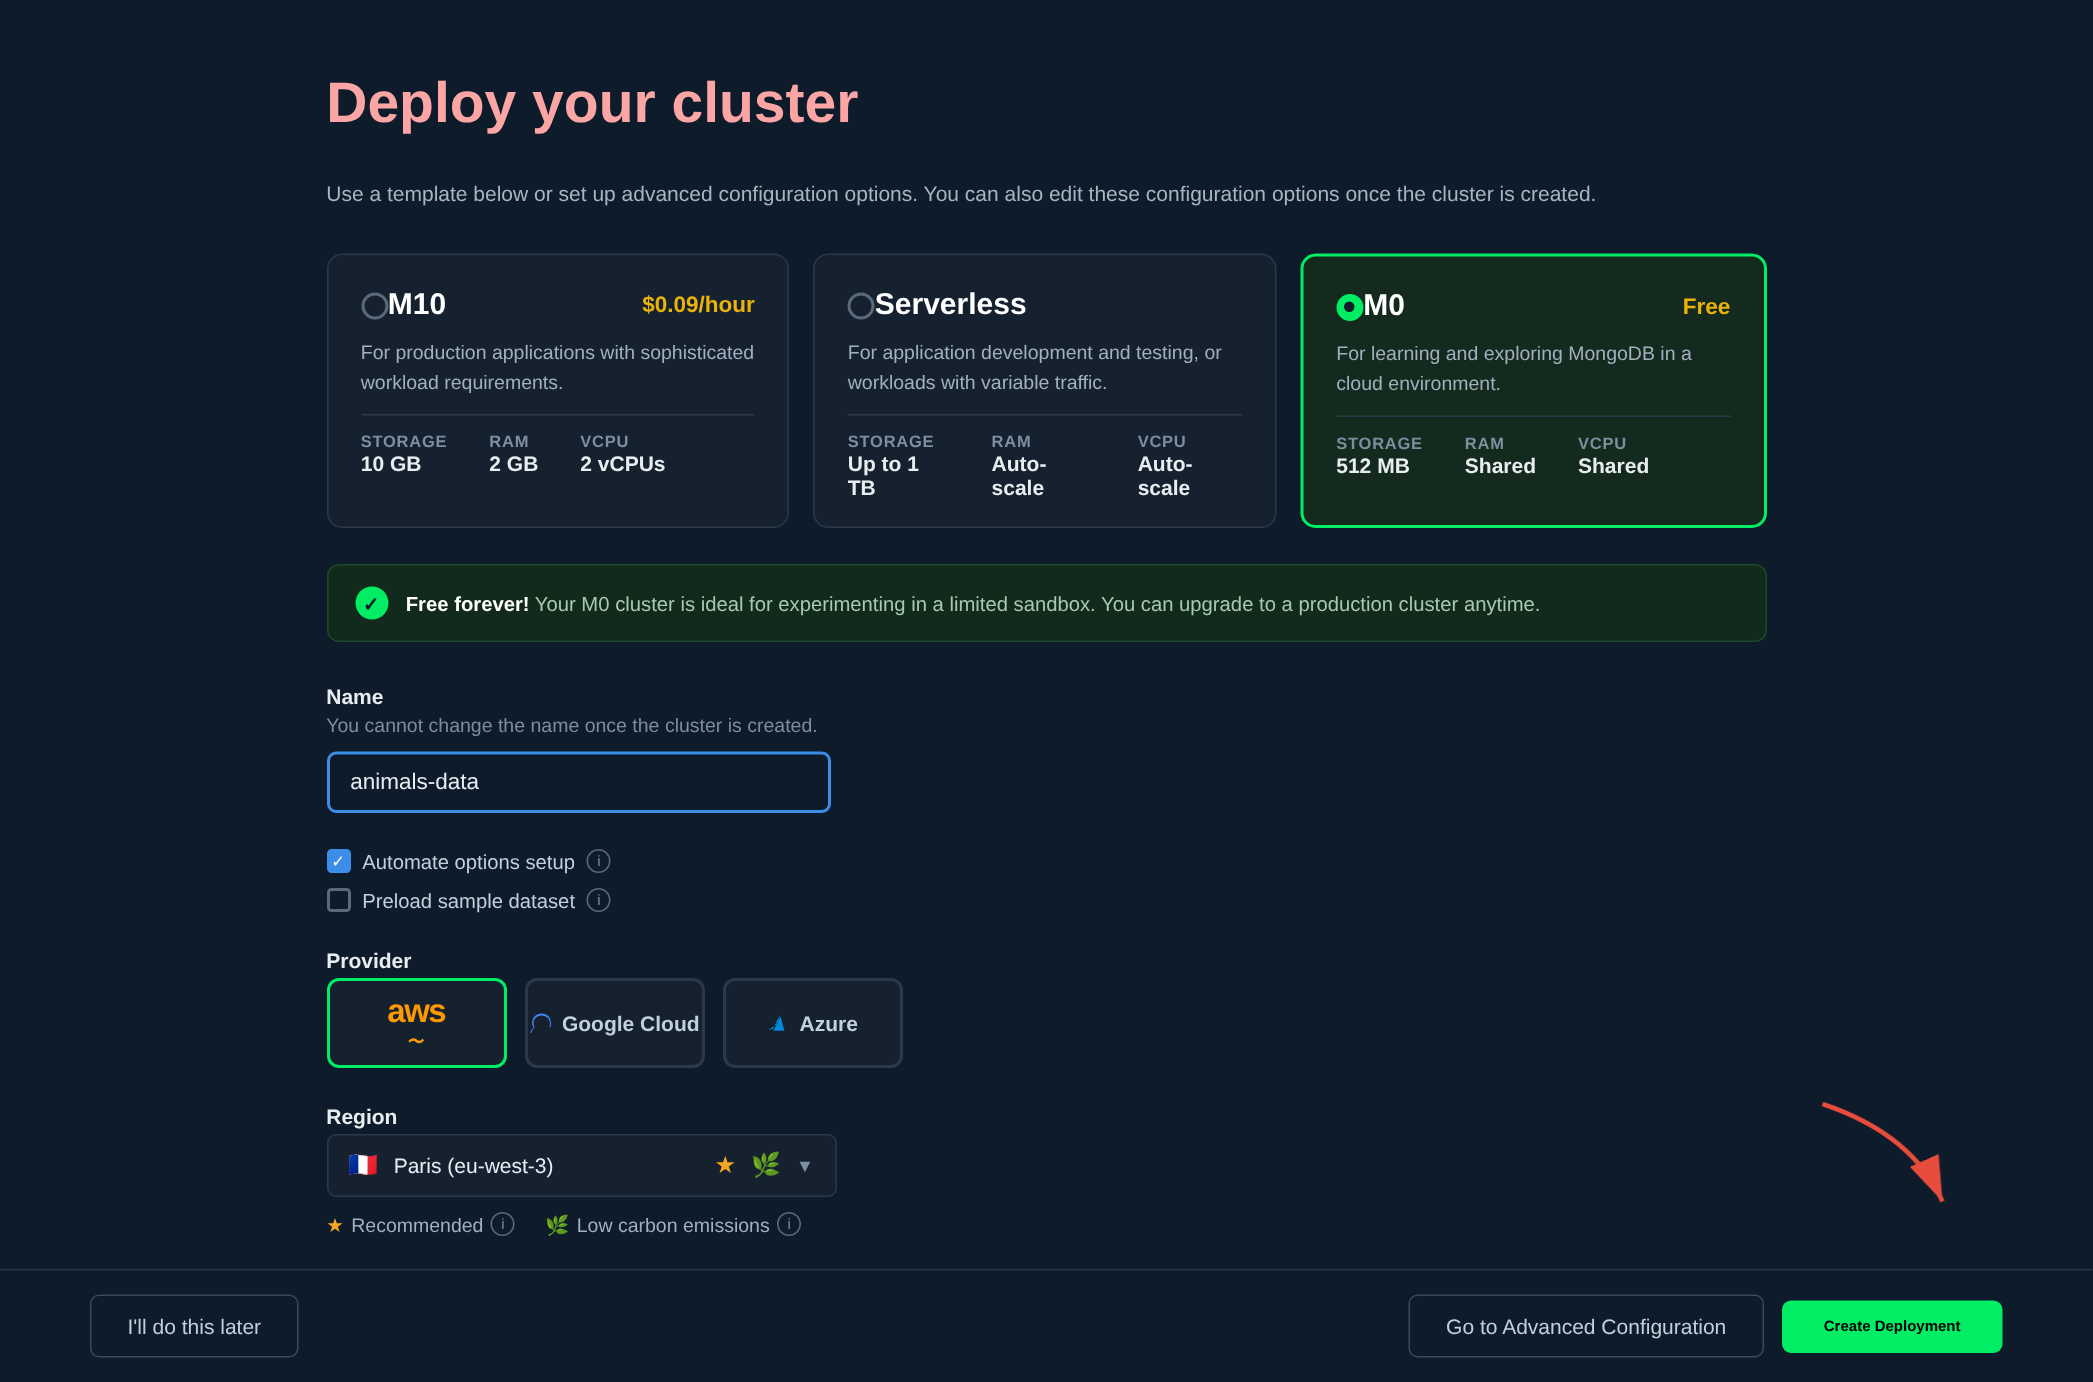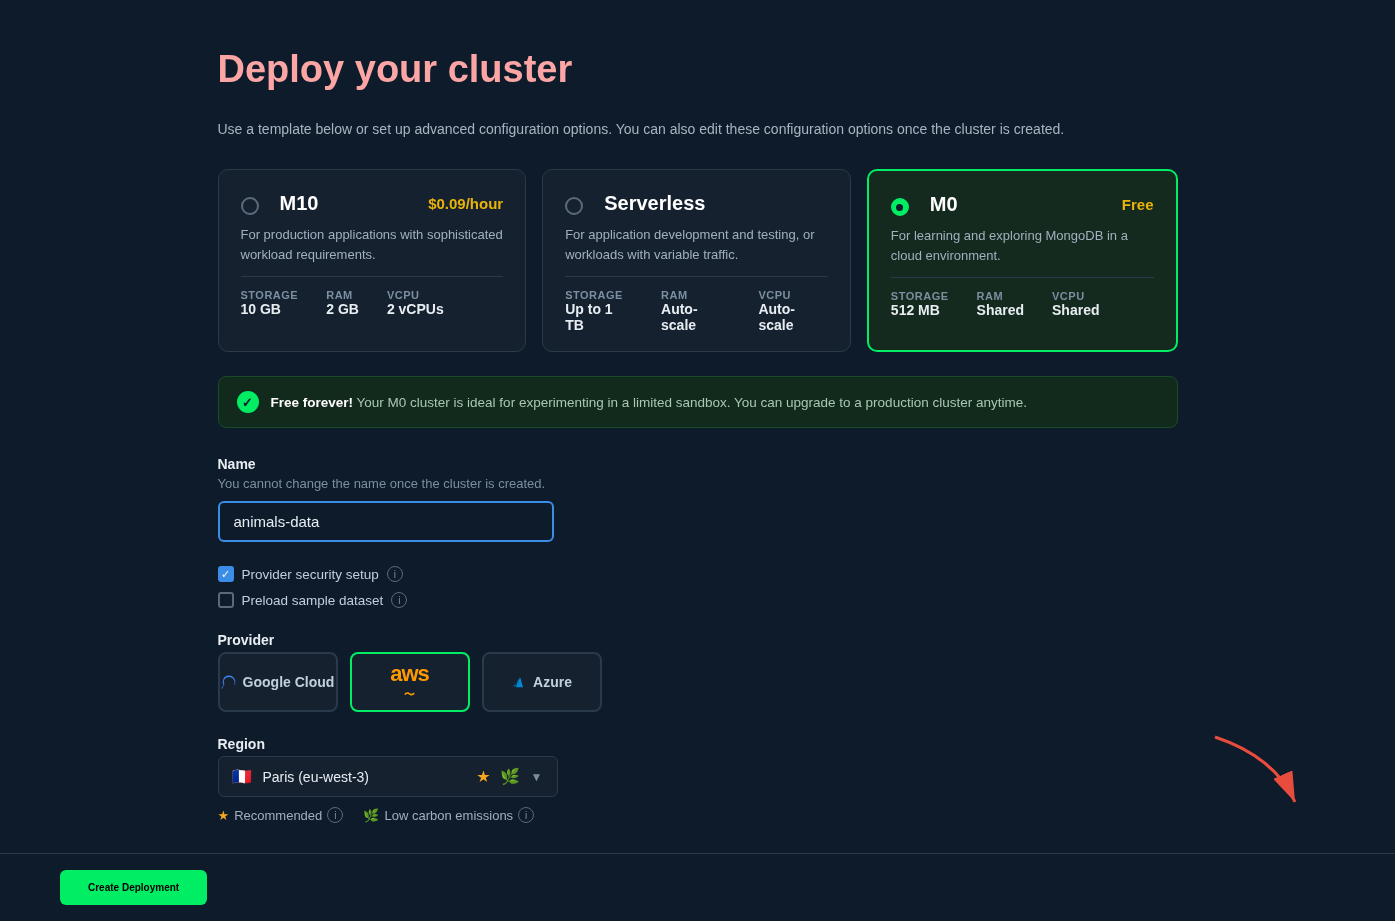--- a/index.html
+++ b/index.html
@@ -46,22 +46,22 @@
       background: #152a1e;
     }
     .card-header {
       display: flex;
       align-items: center;
       justify-content: space-between;
       margin-bottom: 10px;
     }
     .card-title-row {
       display: flex;
-      align-items: flex-end;
-      gap: 21px;
+      align-items: center;
+      gap: 0;
     }
     .radio-circle {
       width: 18px;
       height: 18px;
       border-radius: 50%;
       border: 2px solid #5a6a7a;
       display: inline-flex;
       align-items: center;
       justify-content: center;
       flex-shrink: 0;
@@ -440,46 +440,46 @@
 
   <div class="form-section">
     <div class="field-label">Name</div>
     <div class="field-sublabel">You cannot change the name once the cluster is created.</div>
     <input class="text-input" type="text" value="animals-data" style="">
   </div>
 
   <div class="form-section">
     <div class="checkbox-row">
       <div class="checkbox-box checked">✓</div>
-      <span>Provider security setup</span>
+      <span>Automate options setup</span>
       <div class="info-icon">i</div>
     </div>
     <div class="checkbox-row">
       <div class="checkbox-box"></div>
       <span>Preload sample dataset</span>
       <div class="info-icon">i</div>
     </div>
   </div>
 
   <div class="form-section">
     <div class="field-label">Provider</div>
     <div class="provider-cards">
+
+      <div class="provider-card selected">
+        <div class="aws-logo">
+          <span class="aws-text">aws</span>
+          <span class="aws-smile">〜</span>
+        </div>
+      </div>
 
       <div class="provider-card">
         <svg width="16" height="16" viewBox="0 0 24 24">
           <path d="M12.19 2.38a9.344 9.344 0 0 0-9.234 6.893 9.196 9.196 0 0 0 .72 6.64l.25.47-.003.032L.932 20.56l.025.02A11.19 11.19 0 0 0 1 22h1c0-.504.07-.99.2-1.45l2.85-4.785-.04-.082A8.346 8.346 0 0 1 4.4 9.5a8.344 8.344 0 0 1 7.79-5.12c4.61 0 8.35 3.74 8.35 8.35 0 1.26-.285 2.45-.79 3.52h1.065c.45-1.1.685-2.29.685-3.52A9.37 9.37 0 0 0 12.19 2.38z" fill="#4285F4"></path>
         </svg>
         <span>Google Cloud</span>
-      </div>
-
-      <div class="provider-card selected">
-        <div class="aws-logo">
-          <span class="aws-text">aws</span>
-          <span class="aws-smile">〜</span>
-        </div>
       </div>
 
       <div class="provider-card">
         <svg width="16" height="16" viewBox="0 0 24 24">
           <path d="M13.05 4.24L6.56 18.05l-4.43.78 9-5.83zM13.96 5.27L17.99 19.77H7.01z" fill="#0089D6"></path>
         </svg>
         <span>Azure</span>
       </div>
     </div>
   </div>
@@ -513,16 +513,18 @@
     <defs>
       <marker id="arrowhead" markerWidth="10" markerHeight="7" refX="10" refY="3.5" orient="auto">
         <polygon points="0 0, 10 3.5, 0 7" fill="#e74c3c"></polygon>
       </marker>
     </defs>
     <path d="M 20 10 Q 80 30 100 75" stroke="#e74c3c" stroke-width="3" fill="none" marker-end="url(#arrowhead)"></path>
   </svg>
 </div>
 
 <div class="bottom-bar">
+  <button class="btn-secondary">I'll do this later</button>
   <div class="bottom-right-btns">
+    <button class="btn-outline">Go to Advanced Configuration</button>
     <button class="btn-primary">Create Deployment</button>
   </div>
 </div>
 
 </body></html>

